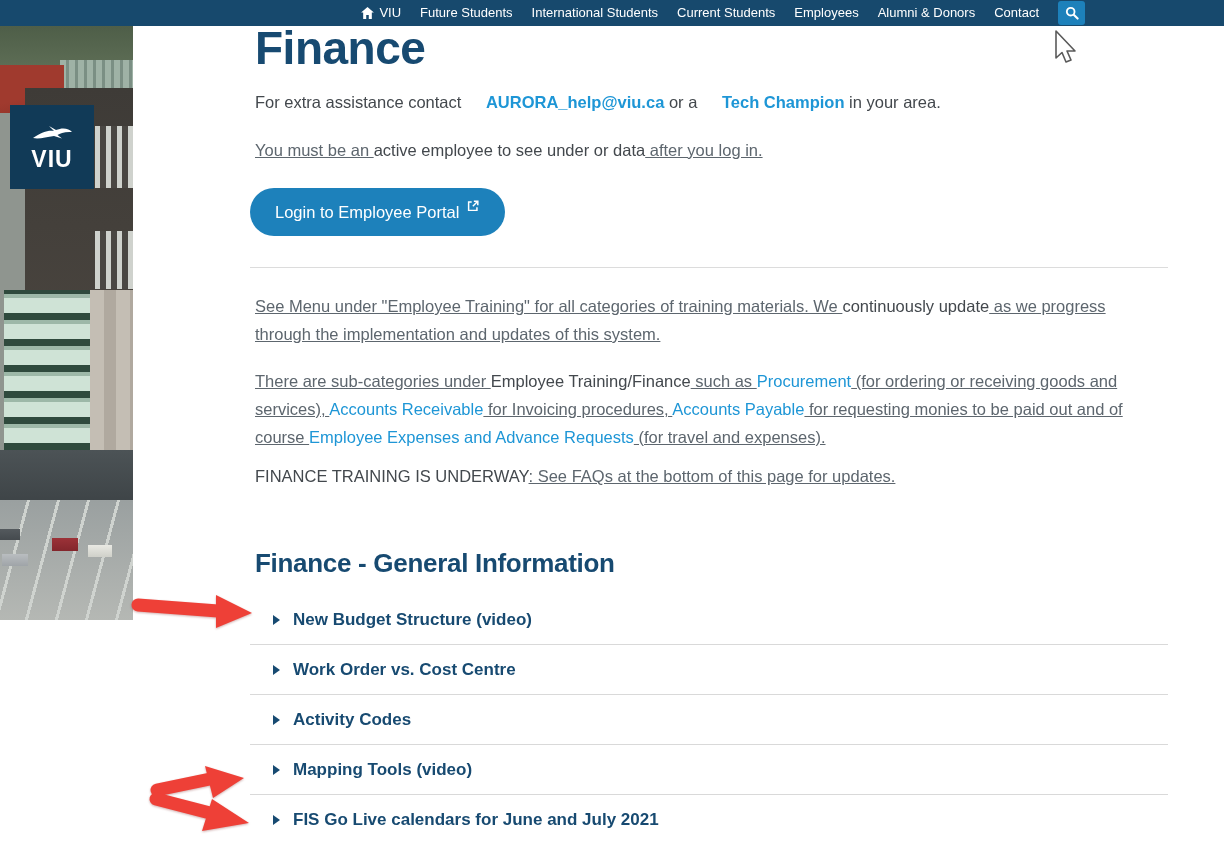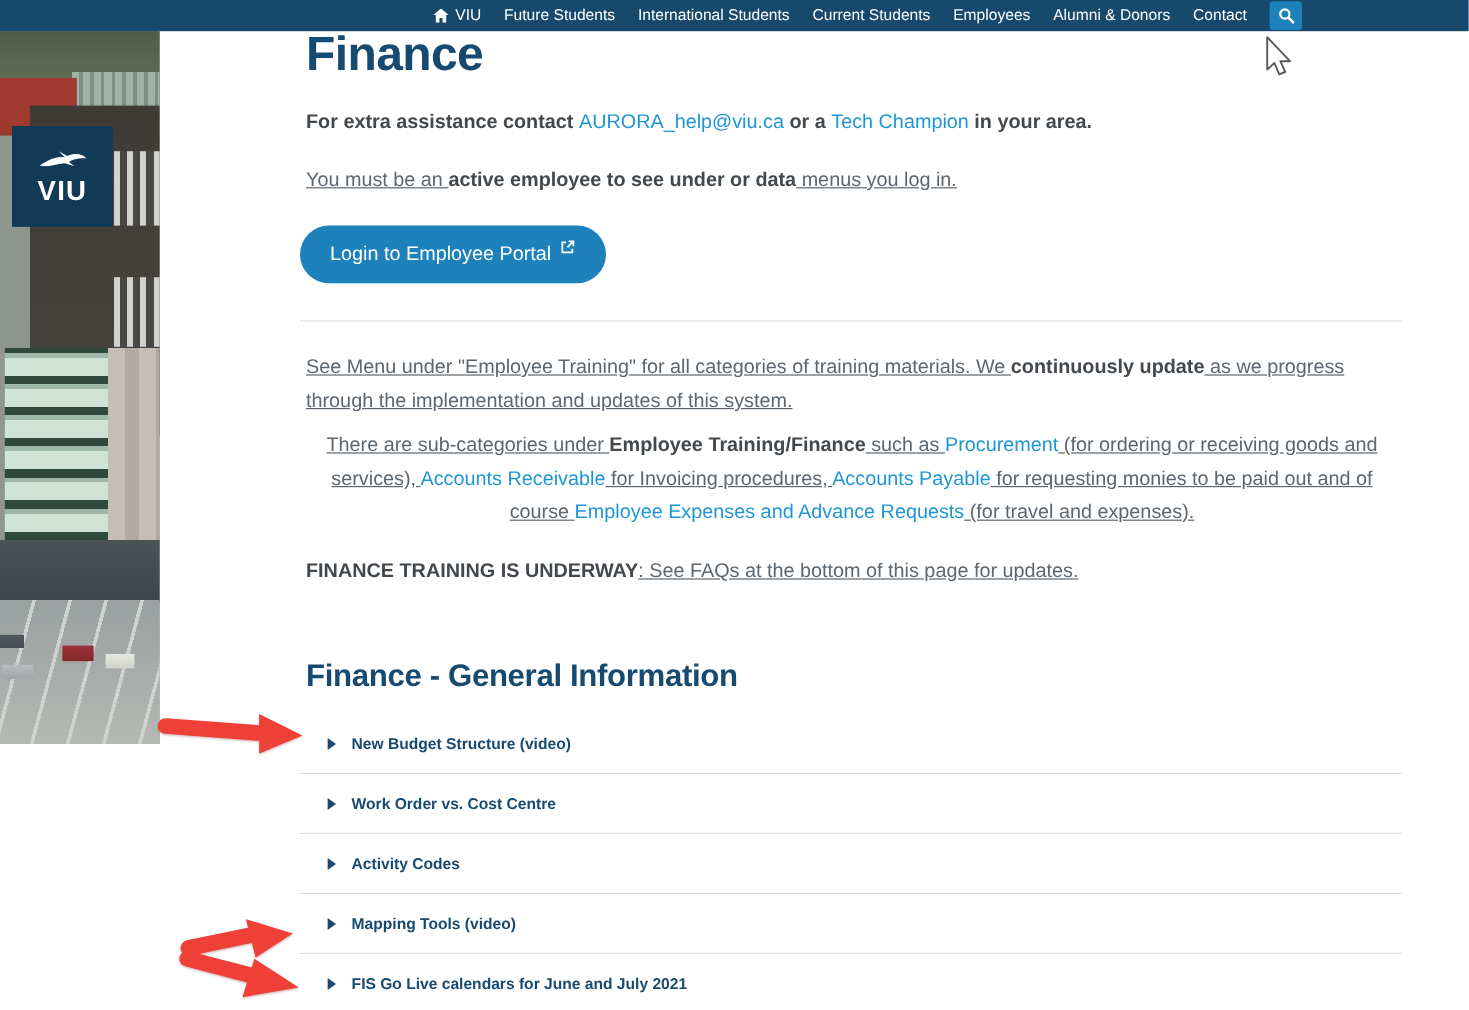--- a/index.html
+++ b/index.html
@@ -53,44 +53,44 @@
       38px 58px, 38px 62px,
       108px 275px,
       64px 48px, 73px 30px, 133px 62px;}
   .viu-logo{position:absolute;left:10px;top:79px;width:84px;height:84px;background:var(--logo-bg);
             display:flex;flex-direction:column;align-items:center;justify-content:center;gap:3px;}
   .viu-logo .word{color:#fff;font-weight:700;font-size:23px;letter-spacing:1px;line-height:1;}
 
   
   .content{position:absolute;left:255px;top:24px;width:913px;}
   .content > *{position:absolute;left:0;}
-  .h1{top:0;font-size:40px;font-weight:700;color:var(--navy);letter-spacing:-0.5px;line-height:1.05;margin:0;}
+  .h1{top:0;font-size:46px;font-weight:700;color:var(--navy);letter-spacing:-0.5px;line-height:1.05;margin:0;}
   .p{font-size:16.5px;line-height:28px;color:var(--body-gray);width:910px;margin:0;}
   .assist{top:64px;font-weight:700;color:var(--bold-gray);}
   .must{top:112px;}
   .login-btn{top:164px;left:-5px;height:48px;padding:0 25px;border:none;border-radius:26px;
              background:var(--accent-blue);color:#fff;font-size:16.5px;font-family:inherit;
              display:inline-flex;align-items:center;gap:7px;cursor:pointer;}
   .login-btn .ext{margin-top:-12px;}
   .divider{top:243px;left:-5px;width:918px;height:1px;background:var(--divider);}
   .p1{top:268px;}
-  .p2{top:333px;text-align:center;}
+  .p2{top:343px;}
   .p3{top:438px;}
   .h2{top:524px;font-size:26px;font-weight:700;color:var(--navy);margin:0;letter-spacing:-0.3px;}
   .accordion{top:571px;left:-5px;width:918px;}
   .acc-row{display:flex;align-items:center;gap:13px;height:50px;padding-left:23px;
            border-bottom:1px solid #d9d9d9;cursor:pointer;}
   .tri{width:0;height:0;border-left:7px solid var(--navy);border-top:5px solid transparent;border-bottom:5px solid transparent;flex:0 0 auto;}
-  .acc-label{font-size:13px;font-weight:700;color:var(--navy);}
+  .acc-label{font-size:17px;font-weight:700;color:var(--navy);}
 
   
   .t-plain{color:var(--body-gray);text-decoration:underline;}
-  .t-bold{font-weight:700;color:var(--bold-gray);}
+  .t-bold{font-weight:400;color:var(--bold-gray);}
   .t-link{color:var(--link-blue);cursor:pointer;text-decoration:none;}
-  .t-link-bold{color:var(--link-blue);font-weight:400;cursor:pointer;text-decoration:none;}
+  .t-link-bold{color:var(--link-blue);font-weight:700;cursor:pointer;text-decoration:none;margin-left:20px;}
 
   
   .overlay{position:absolute;left:0;top:0;width:1224px;height:842px;pointer-events:none;z-index:60;}
 </style>
 </head>
 <body>
 
 <header class="topnav">
   <a class="nav-link">
     <span style="display:flex;">
@@ -125,21 +125,21 @@
     </span>
     <span class="word">VIU</span>
   </div>
 </aside>
 
 <main class="content">
   <h1 class="h1">Finance</h1>
 
   <p class="p assist"><span class="t-bold">For extra assistance contact </span><a class="t-link-bold">AURORA_help@viu.ca</a><span class="t-bold"> or a </span><a class="t-link-bold">Tech Champion</a><span class="t-bold"> in your area.</span></p>
 
-  <p class="p must"><span class="t-plain">You must be an </span><span class="t-bold">active employee to see under or data</span><span class="t-plain"> menus you log in.</span></p>
+  <p class="p must"><span class="t-plain">You must be an </span><span class="t-bold">active employee to see under or data</span><span class="t-plain"> after you log in.</span></p>
 
   <button class="login-btn">
     <span>Login to Employee Portal</span>
     <span class="ext" style="display:flex;">
       <svg width="14" height="14" viewBox="0 0 16 16">
         <path d="M6.5 3.5 H3 V13 H12.5 V9.5" fill="none" stroke="#fff" stroke-width="1.7"></path>
         <path d="M9 2.5 H13.5 V7" fill="none" stroke="#fff" stroke-width="1.7"></path>
         <line x1="13.2" y1="2.8" x2="7.8" y2="8.2" stroke="#fff" stroke-width="1.7"></line>
       </svg>
     </span>

